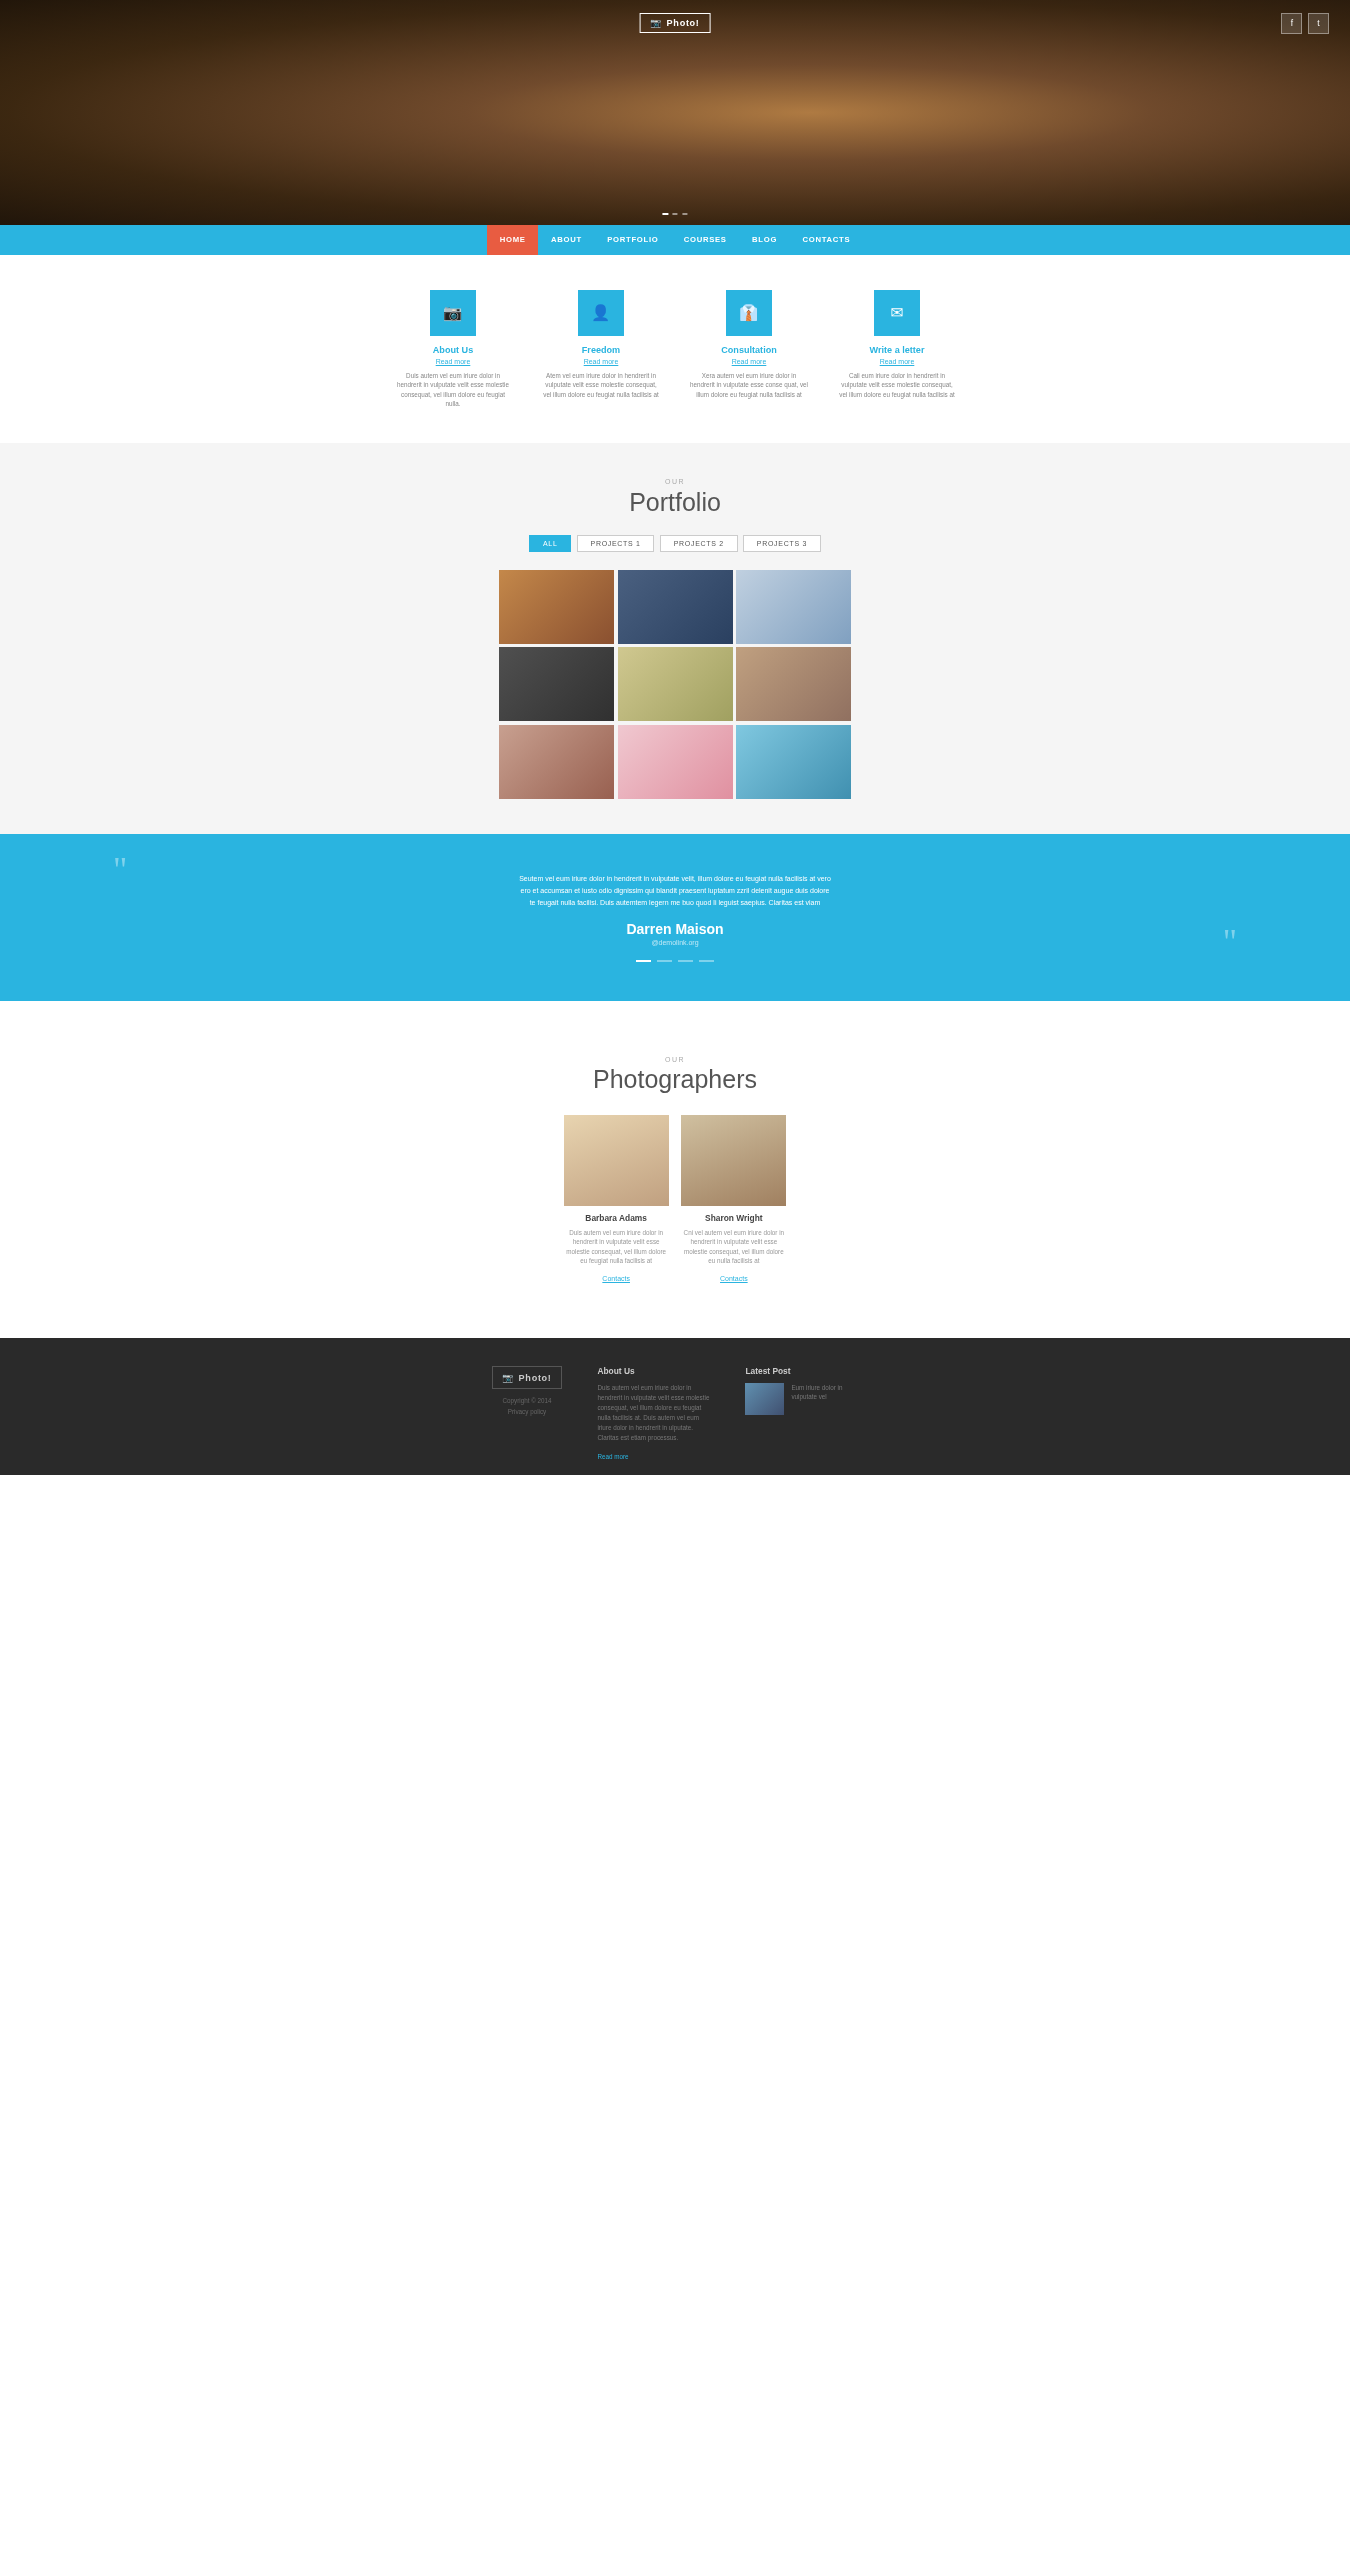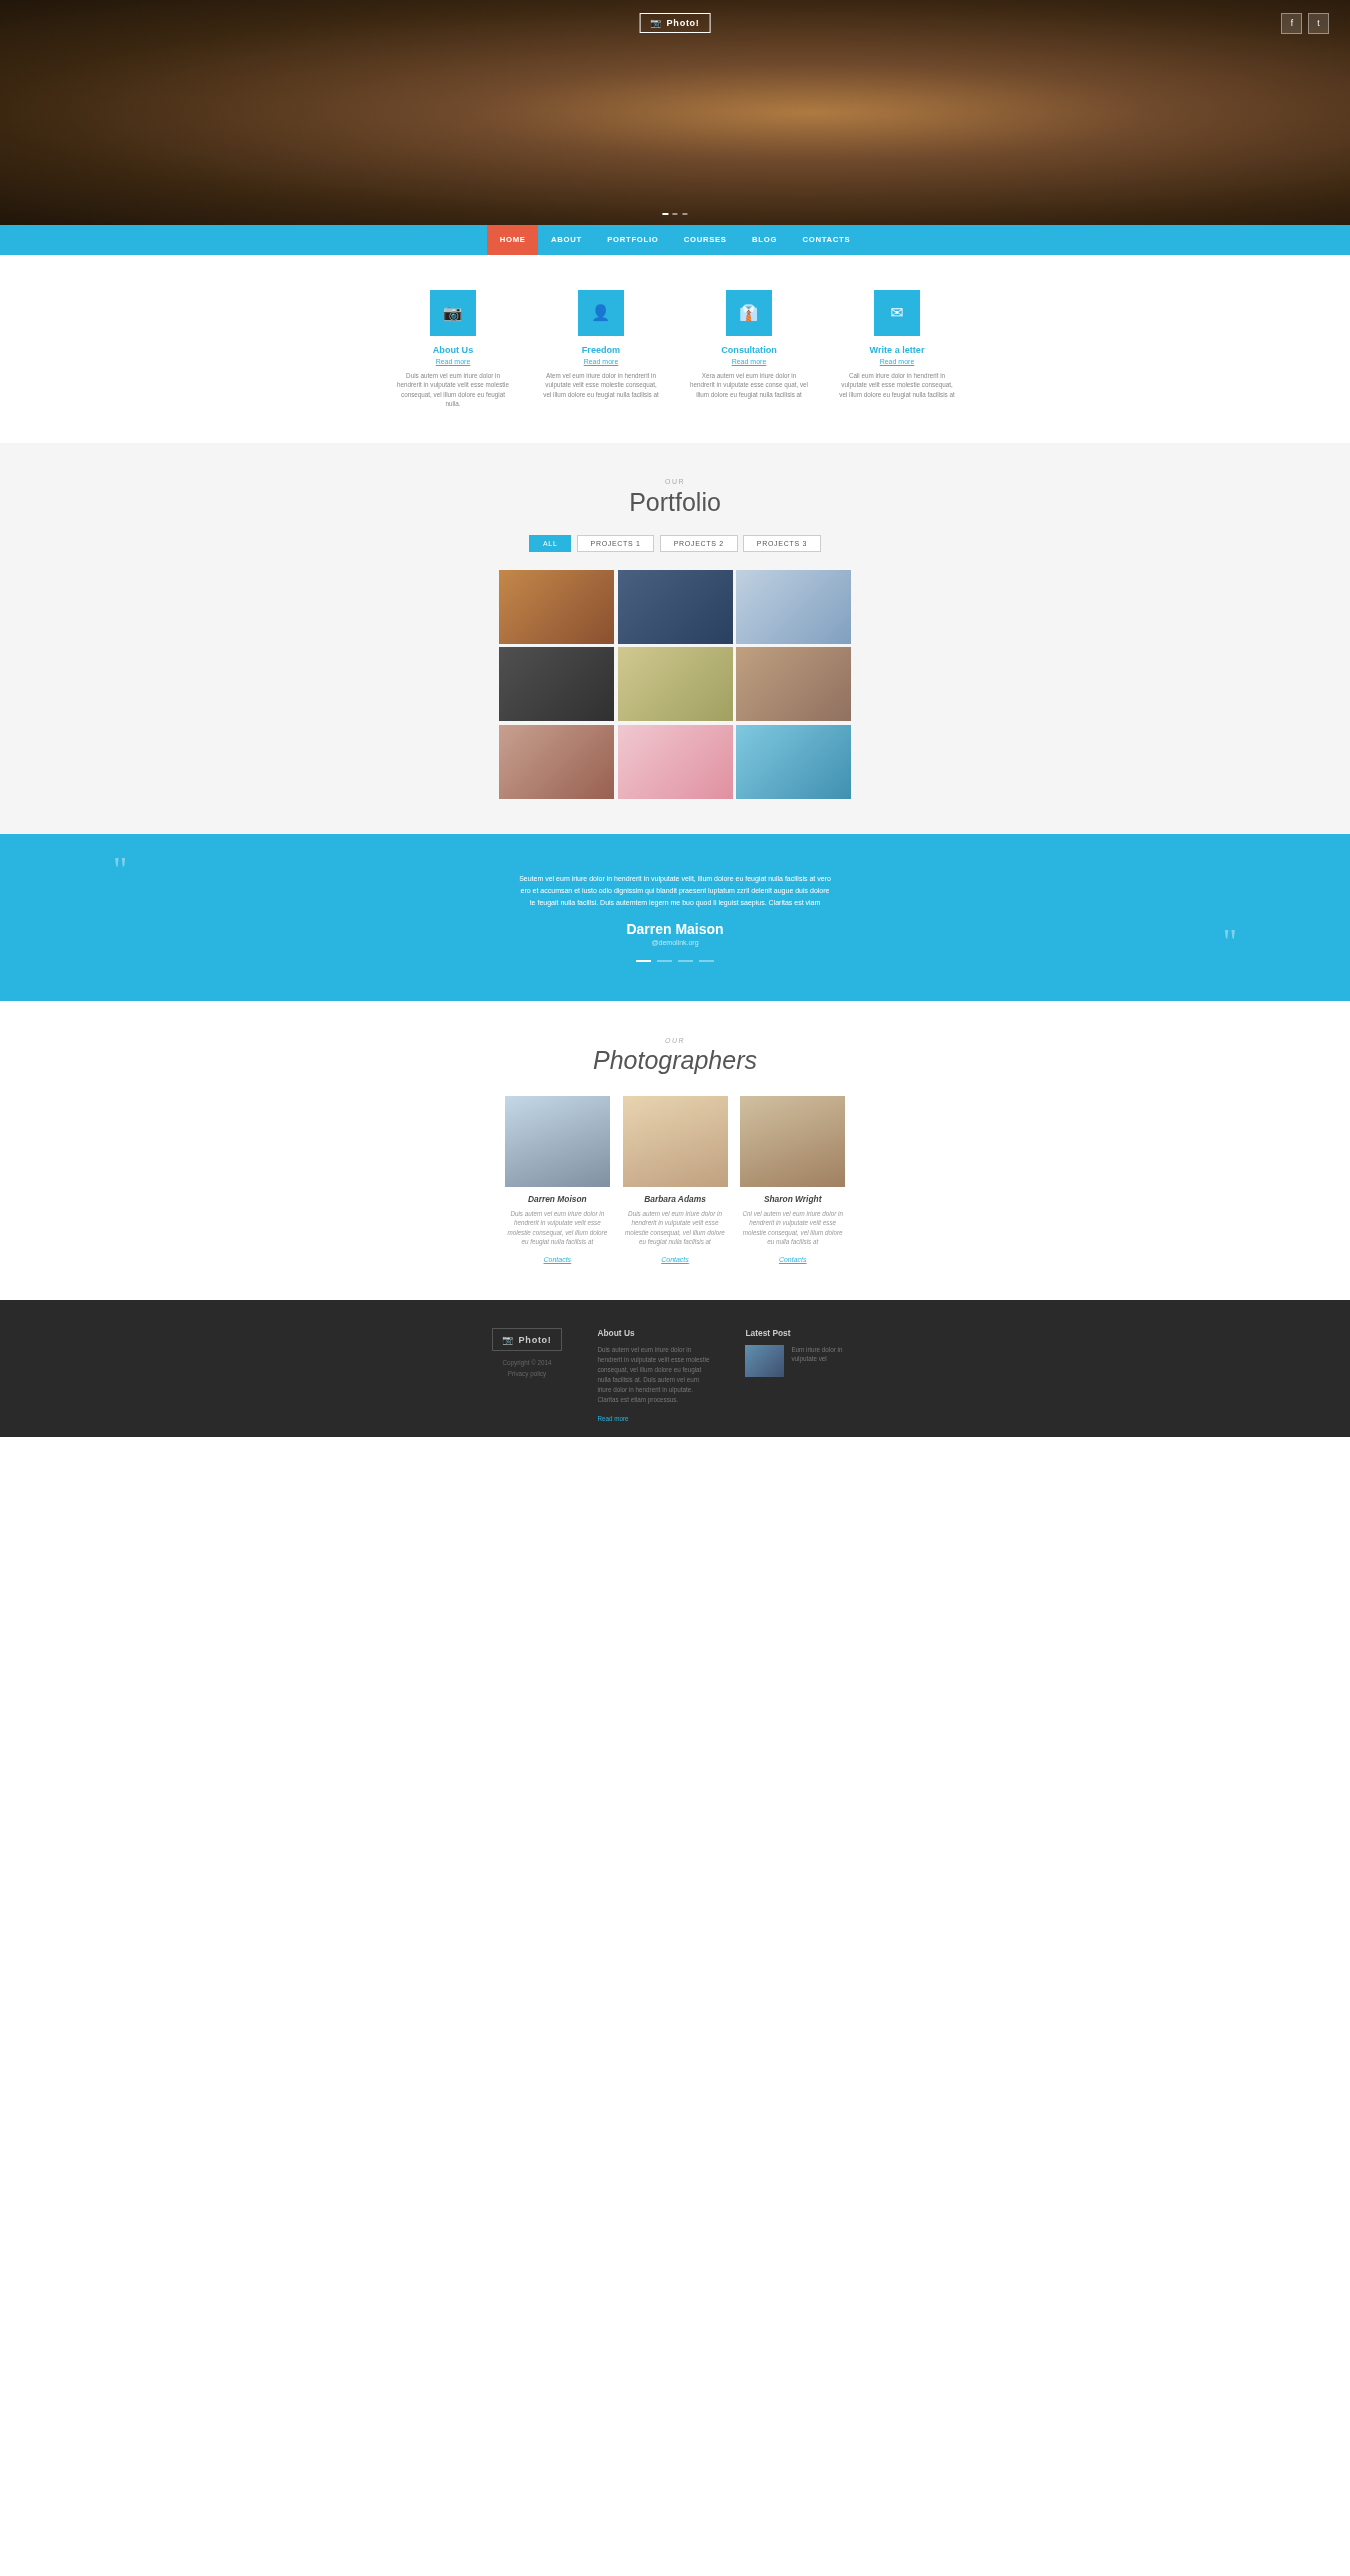--- a/index.html
+++ b/index.html
@@ -233,24 +233,23 @@
       display: flex; justify-content: center; gap: 5.6px;
     }
     .t-dot {
       width: 15.5px; height: 2.1px; background: rgba(255,255,255,0.4);
       cursor: pointer;
     }
     .t-dot.active { background: #fff; }
 
     
     .photographers-section {
-      padding: 36px 14px;
+      padding: 55px 14px;
       background: #fff;
       text-align: center;
-      font-style: italic;
     }
     .photographers-grid {
       display: flex;
       justify-content: center;
       gap: 12.7px;
       margin-top: 21px;
     }
     .photographer-card {
       max-width: 105px;
       text-align: center;
@@ -462,26 +461,20 @@
     <div class="t-dot"></div>
   </div>
 </section>
 
 <section class="photographers-section">
   <p class="section-label">OUR</p>
   <h2 class="section-title">Photographers</h2>
 
   <div class="photographers-grid">
     <div class="photographer-card">
-      <div class="photographer-photo ph-1"></div>
-      <div class="photographer-name">Darren Moison</div>
-      <p class="photographer-text">Duis autem vel eum iriure dolor in hendrerit in vulputate velit esse molestie consequat, vel illum dolore eu feugiat nulla facilisis at</p>
-      <span class="photographer-contact">Contacts</span>
-    </div>
-    <div class="photographer-card">
       <div class="photographer-photo ph-2"></div>
       <div class="photographer-name">Barbara Adams</div>
       <p class="photographer-text">Duis autem vel eum iriure dolor in hendrerit in vulputate velit esse molestie consequat, vel illum dolore eu feugiat nulla facilisis at</p>
       <span class="photographer-contact">Contacts</span>
     </div>
     <div class="photographer-card">
       <div class="photographer-photo ph-3"></div>
       <div class="photographer-name">Sharon Wright</div>
       <p class="photographer-text">Cni vel autem vel eum iriure dolor in hendrerit in vulputate velit esse molestie consequat, vel illum dolore eu nulla facilisis at</p>
       <span class="photographer-contact">Contacts</span>

